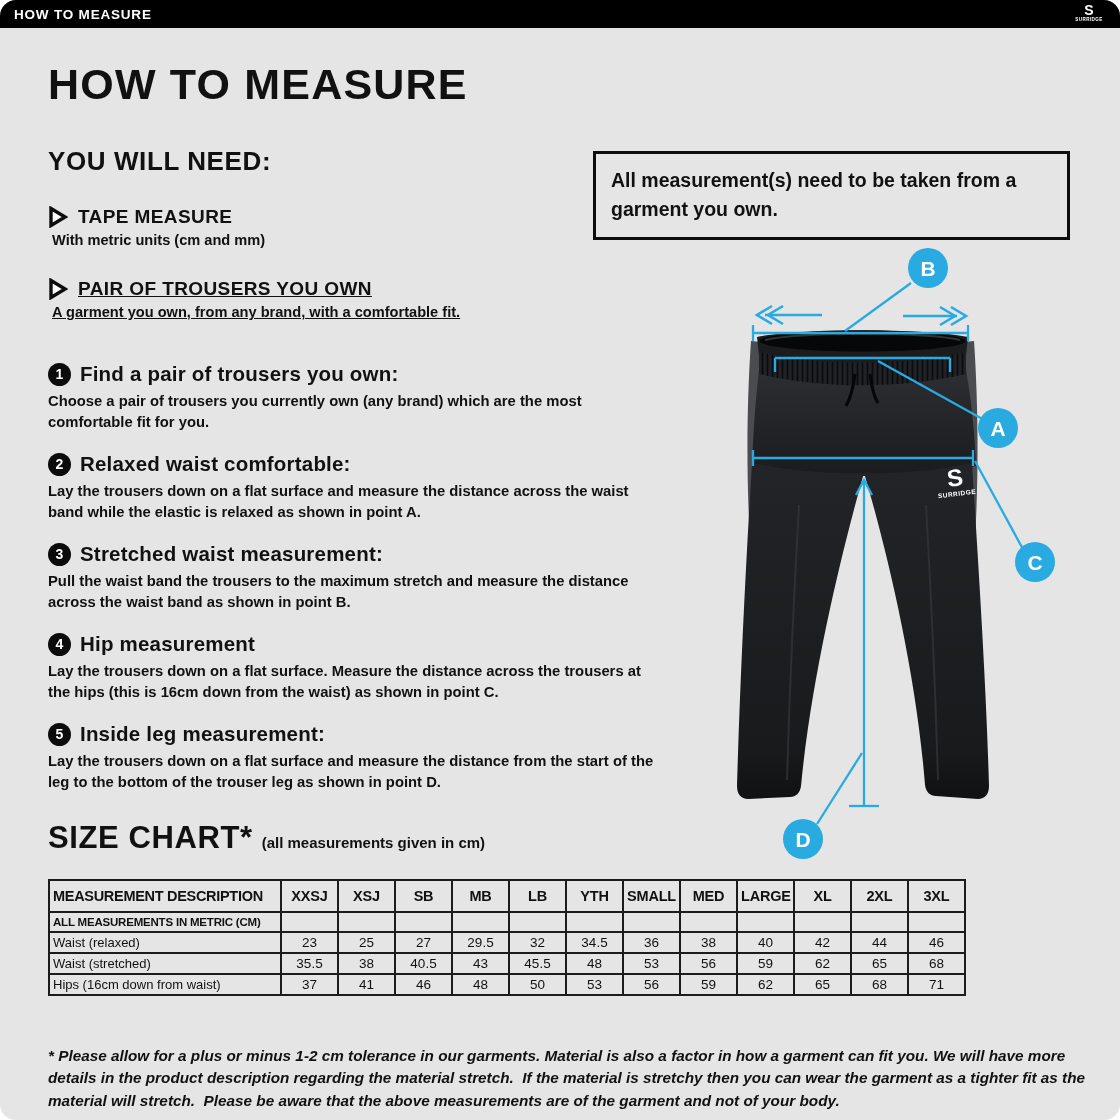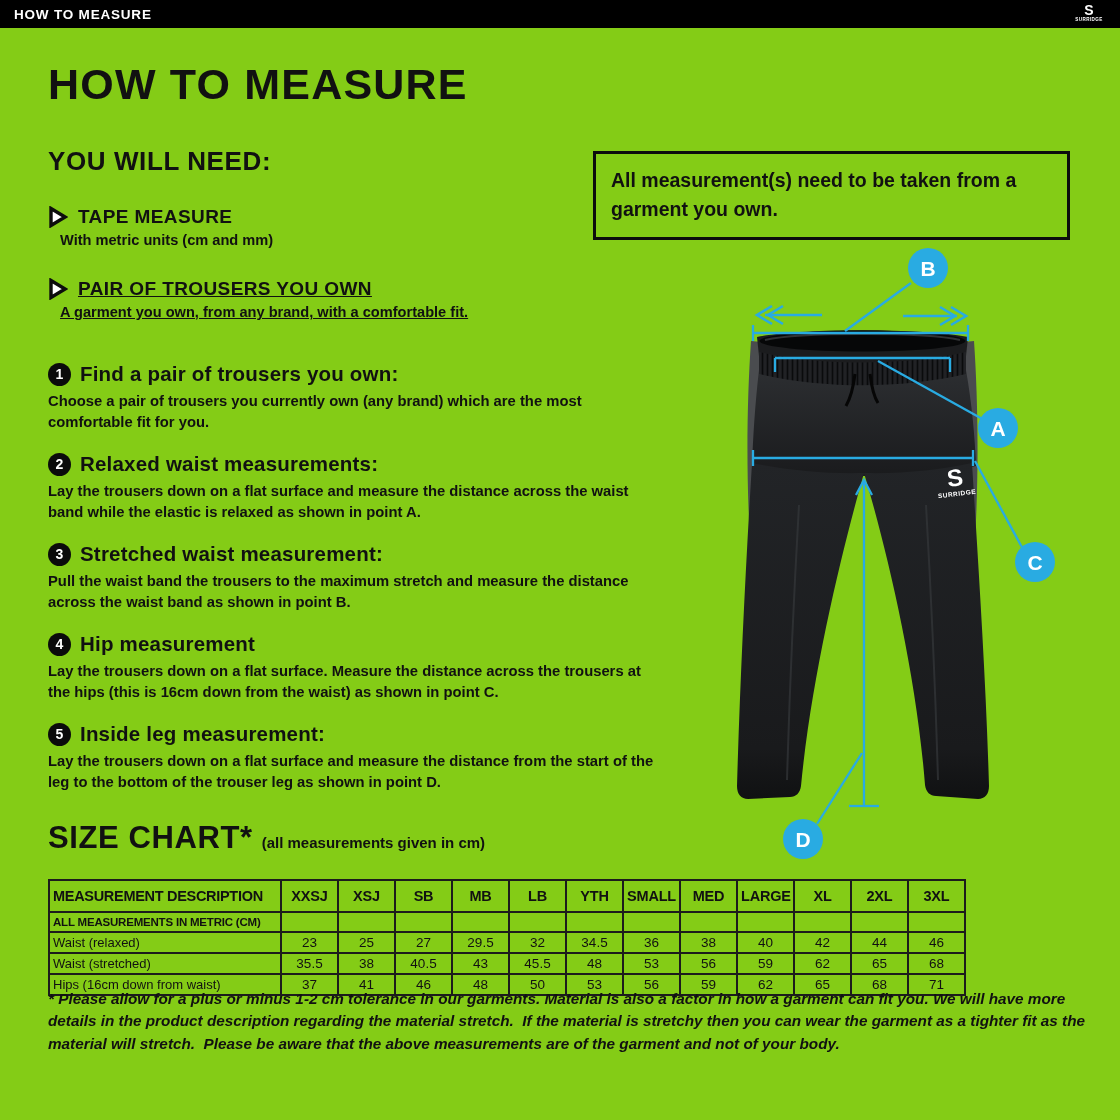--- a/index.html
+++ b/index.html
@@ -1,34 +1,34 @@
 <!DOCTYPE html>
 <html><head>
 <meta charset="utf-8">
 <style>
   html,body{margin:0;padding:0;background:#fff;}
-  .page{position:relative;width:1120px;height:1120px;background:#84cc16;overflow:hidden;
-        font-family:"Liberation Sans","DejaVu Sans",sans-serif;color:#111;}
+  .page{position:relative;width:1120px;height:1120px;background:#e5e5e5;overflow:hidden;
+        font-family:"Liberation Sans","DejaVu Sans",sans-serif;color:#111;border-radius:16px;}
   
   .topbar{position:absolute;left:0;top:0;width:1120px;height:28px;background:#000;
           display:flex;align-items:center;}
   .topbar-title{color:#fff;font-size:13.5px;font-weight:700;letter-spacing:.8px;margin-left:14px;}
   .topbar-logo{position:absolute;right:8px;top:1px;width:46px;height:26px;display:flex;
                flex-direction:column;align-items:center;justify-content:center;color:#fff;line-height:1;}
   .topbar-logo .s-mark{font-size:14px;font-weight:800;line-height:.85;}
   .topbar-logo .s-word{font-size:4.6px;font-weight:700;letter-spacing:.4px;margin-top:1px;}
   
   .h1{position:absolute;left:48px;top:60px;font-size:43px;font-weight:800;letter-spacing:1.2px;}
   .h2{position:absolute;left:48px;top:146px;font-size:26px;font-weight:800;letter-spacing:.6px;}
   
   .need{position:absolute;left:48px;width:560px;}
   .need-1{top:206px;} .need-2{top:278px;text-decoration:underline;}
   .need-head{display:flex;align-items:center;gap:10px;}
   .need-label{font-size:19px;font-weight:800;letter-spacing:.4px;}
-  .need-desc{font-size:14.6px;font-weight:700;margin-top:4px;margin-left:12px;}
+  .need-desc{font-size:14.6px;font-weight:700;margin-top:4px;margin-left:4px;}
   .tri-icon{width:20px;height:22px;display:block;}
   
   .note-box{position:absolute;left:593px;top:151px;width:477px;box-sizing:border-box;
             border:3px solid #0d0d0d;padding:12px 15px;font-size:19.5px;font-weight:700;line-height:1.5;}
   
   .step{position:absolute;left:48px;width:614px;}
   .step-1{top:362px;} .step-2{top:452px;} .step-3{top:542px;} .step-4{top:632px;} .step-5{top:722px;}
   .step-head{display:flex;align-items:center;gap:9px;}
   .badge{width:23px;height:23px;border-radius:50%;background:#0b0b0b;color:#fff;flex:0 0 auto;
          font-size:14px;font-weight:700;display:flex;align-items:center;justify-content:center;}
@@ -40,21 +40,21 @@
   .size-sub{font-size:15px;font-weight:700;}
   table.size{position:absolute;left:48px;top:879px;width:916px;border-collapse:collapse;
              table-layout:fixed;border:2.5px solid #1c1c1c;}
   table.size th,table.size td{border:2px solid #1c1c1c;padding:0 3px;overflow:hidden;white-space:nowrap;}
   th.mhead{font-size:14.5px;font-weight:700;letter-spacing:-.3px;height:30px;text-align:left;padding-left:5px;}
   th.shead{font-size:14.5px;font-weight:700;letter-spacing:-.2px;text-align:center;}
   td.metric{font-size:11.5px;font-weight:700;height:18px;letter-spacing:-.2px;}
   td.rlabel{font-size:13px;height:19px;padding-left:5px;}
   td.val{font-size:13.5px;text-align:center;}
   
-  .footnote{position:absolute;left:48px;top:988px;width:1042px;font-size:15.3px;font-weight:700;
+  .footnote{position:absolute;left:48px;top:1045px;width:1042px;font-size:15.3px;font-weight:700;
             font-style:italic;line-height:1.47;white-space:pre-wrap;}
   
   .diagram{position:absolute;left:690px;top:238px;width:400px;height:625px;}
   .circ-letter{font-family:"Liberation Sans",sans-serif;font-size:21px;font-weight:700;fill:#fff;}
   .garment-brand{font-family:"Liberation Sans",sans-serif;font-size:6.5px;font-weight:700;
                  fill:#fff;letter-spacing:.5px;}
   .garment-s{font-family:"Liberation Sans",sans-serif;font-size:24px;font-weight:800;fill:#fff;}
 </style>
 </head>
 <body>
@@ -98,21 +98,21 @@
   <div class="step step-1">
     <div class="step-head">
       <div class="badge">1</div>
       <div class="step-title">Find a pair of trousers you own:</div>
     </div>
     <div class="step-desc">Choose a pair of trousers you currently own (any brand) which are the most comfortable fit for you.</div>
   </div>
   <div class="step step-2">
     <div class="step-head">
       <div class="badge">2</div>
-      <div class="step-title">Relaxed waist measurements:</div>
+      <div class="step-title">Relaxed waist comfortable:</div>
     </div>
     <div class="step-desc">Lay the trousers down on a flat surface and measure the distance across the waist band while the elastic is relaxed as shown in point A.</div>
   </div>
   <div class="step step-3">
     <div class="step-head">
       <div class="badge">3</div>
       <div class="step-title">Stretched waist measurement:</div>
     </div>
     <div class="step-desc">Pull the waist band the trousers to the maximum stretch and measure the distance across the waist band as shown in point B.</div>
   </div>

